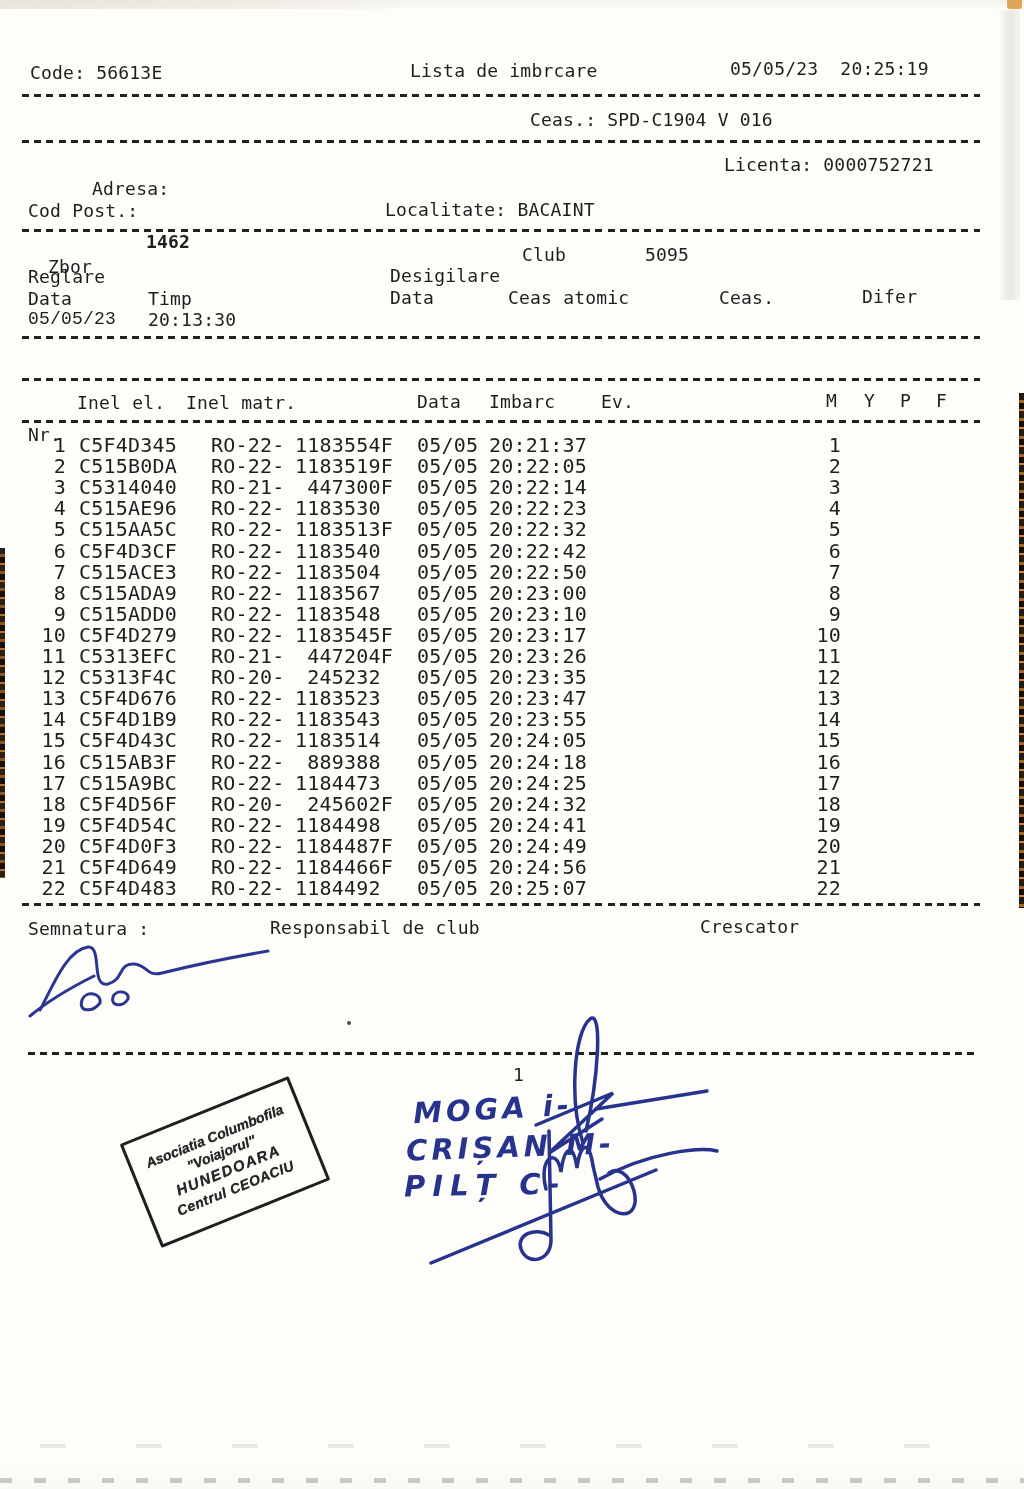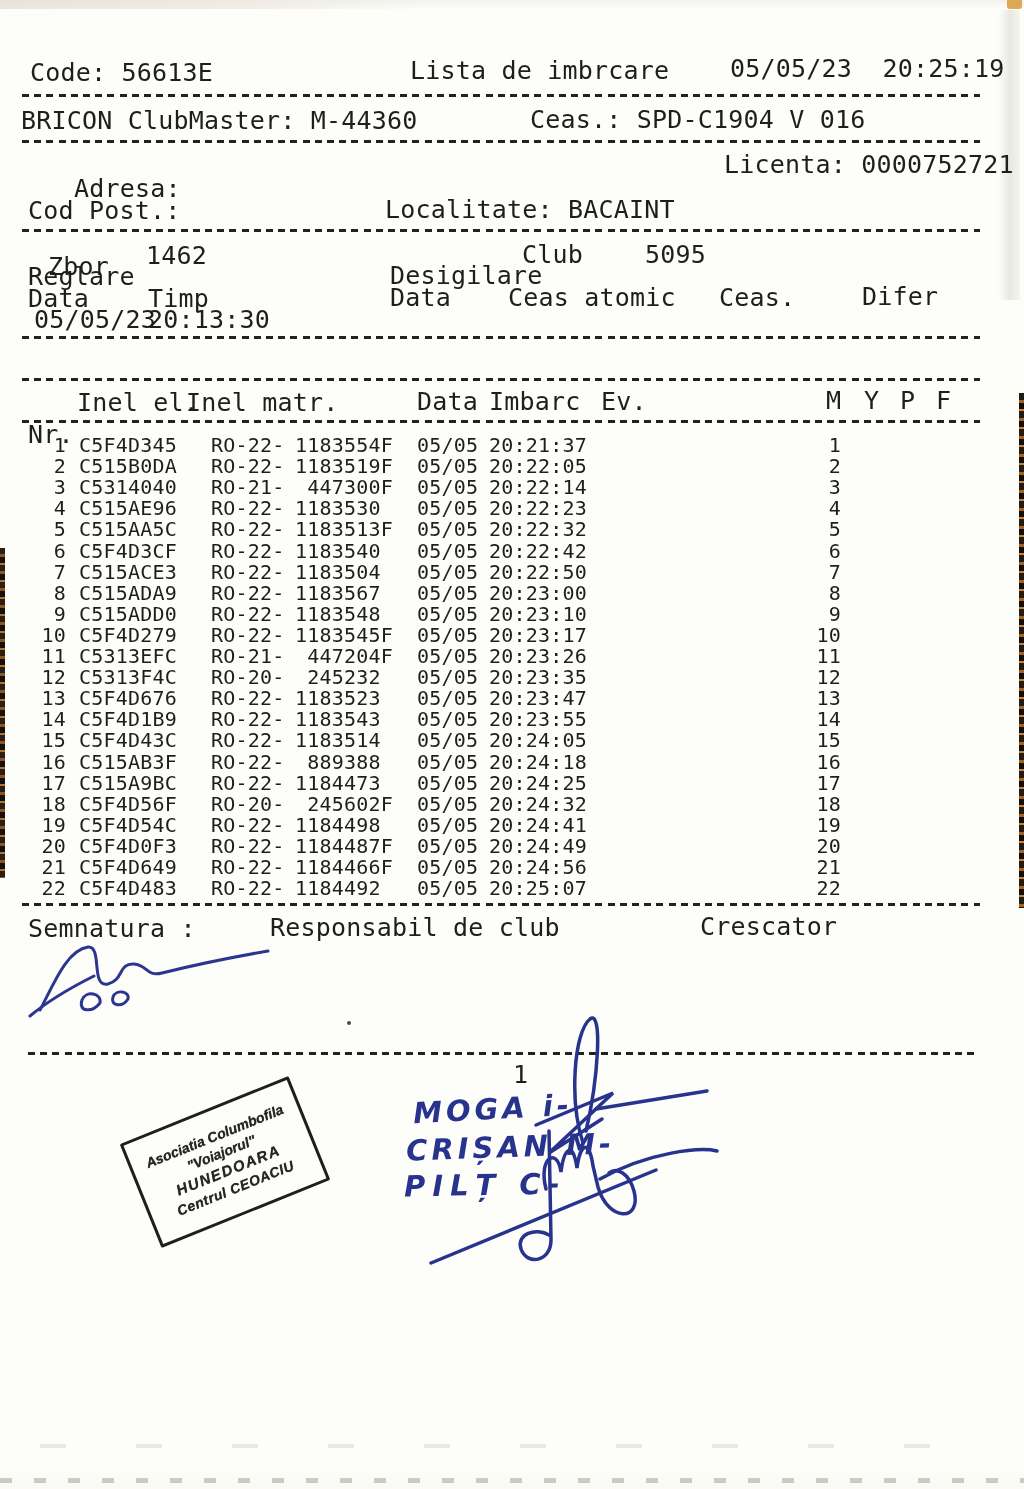--- a/index.html
+++ b/index.html
@@ -1,21 +1,21 @@
 <!DOCTYPE html>
 <html><head>
 <meta charset="utf-8">
 <style>
   html,body{margin:0;padding:0;}
   body{width:1024px;height:1489px;position:relative;background:#fdfdfa;overflow:hidden;
        font-family:"DejaVu Sans Mono", monospace;}
   .page{position:absolute;inset:0;background:
         linear-gradient(180deg,#f4f2ec 0px,#fdfdfa 10px 1460px,#faf9f4 1489px);}
   .ln{position:absolute;white-space:pre;font-family:"DejaVu Sans Mono",monospace;
-      font-size:25px;letter-spacing:0.2px;color:#1e1e1e;line-height:21px;}
+      font-size:18px;letter-spacing:0.2px;color:#1e1e1e;line-height:21px;}
   .dash{position:absolute;left:22px;width:958px;height:3px;
         background:repeating-linear-gradient(90deg,#222 0 7px,transparent 7px 12.2px);}
   .cell{position:absolute;white-space:pre;}
   .row{position:absolute;left:0;width:1024px;height:21px;
        font-family:"DejaVu Sans Mono",monospace;font-size:20px;letter-spacing:0.2px;color:#1e1e1e;}
   .c-nr{left:30px;width:36px;text-align:right;}
   .c-el{left:79px;}
   .c-pref{left:211px;}
   .c-matr{left:295px;width:100px;}
   .c-data{left:417px;}
@@ -60,43 +60,42 @@
   <div class="edge-left"></div>
   <div class="edge-right"></div>
   <div class="bottom-faint"></div>
   <div class="bottom-dashes"></div>
 
   <div class="ln" style="left:30px;top:62px;">Code: 56613E</div>
   <div class="ln" style="left:410px;top:60px;">Lista de imbrcare</div>
   <div class="ln" style="left:730px;top:58px;">05/05/23  20:25:19</div>
   <div class="dash" style="top:94px;"></div>
 
-  <div class="ln" style="left:21px;top:110px;">BRICON ClubMaster: M-44360</div>
   <div class="ln" style="left:530px;top:109px;">Ceas.: SPD-C1904 V 016</div>
   <div class="dash" style="top:140px;"></div>
 
   <div class="ln" style="left:724px;top:154px;">Licenta: 0000752721</div>
-  <div class="ln" style="left:74px;top:178px;">Adresa:</div>
+  <div class="ln" style="left:92px;top:178px;">Adresa:</div>
   <div class="ln" style="left:28px;top:200px;">Cod Post.:</div>
   <div class="ln" style="left:385px;top:199px;">Localitate: BACAINT</div>
   <div class="dash" style="top:229px;"></div>
 
   <div class="ln" style="left:28px;top:256px;margin-left:20px;">Zbor</div>
-  <div class="ln" style="left:146px;top:245px;">1462</div>
+  <div class="ln" style="left:146px;top:231px;font-weight:bold;">1462</div>
   <div class="ln" style="left:522px;top:244px;">Club</div>
   <div class="ln" style="left:645px;top:244px;">5095</div>
   <div class="ln" style="left:28px;top:266px;">Reglare</div>
   <div class="ln" style="left:390px;top:265px;">Desigilare</div>
   <div class="ln" style="left:28px;top:288px;">Data</div>
   <div class="ln" style="left:148px;top:288px;">Timp</div>
   <div class="ln" style="left:390px;top:287px;">Data</div>
   <div class="ln" style="left:508px;top:287px;">Ceas atomic</div>
   <div class="ln" style="left:719px;top:287px;">Ceas.</div>
   <div class="ln" style="left:862px;top:286px;">Difer</div>
-  <div class="ln" style="left:34px;top:309px;">05/05/23</div>
+  <div class="ln" style="left:28px;top:309px;font-family:Liberation Mono, monospace;">05/05/23</div>
   <div class="ln" style="left:148px;top:309px;">20:13:30</div>
   <div class="dash" style="top:336px;"></div>
 
   <div class="dash" style="top:378px;"></div>
 
   <div class="ln" style="left:28px;top:392px;margin-top:32px;">Nr.</div>
   <div class="ln" style="left:77px;top:392px;">Inel el.</div>
   <div class="ln" style="left:186px;top:392px;">Inel matr.</div>
   <div class="ln" style="left:417px;top:391px;">Data</div>
   <div class="ln" style="left:489px;top:391px;">Imbarc</div>

